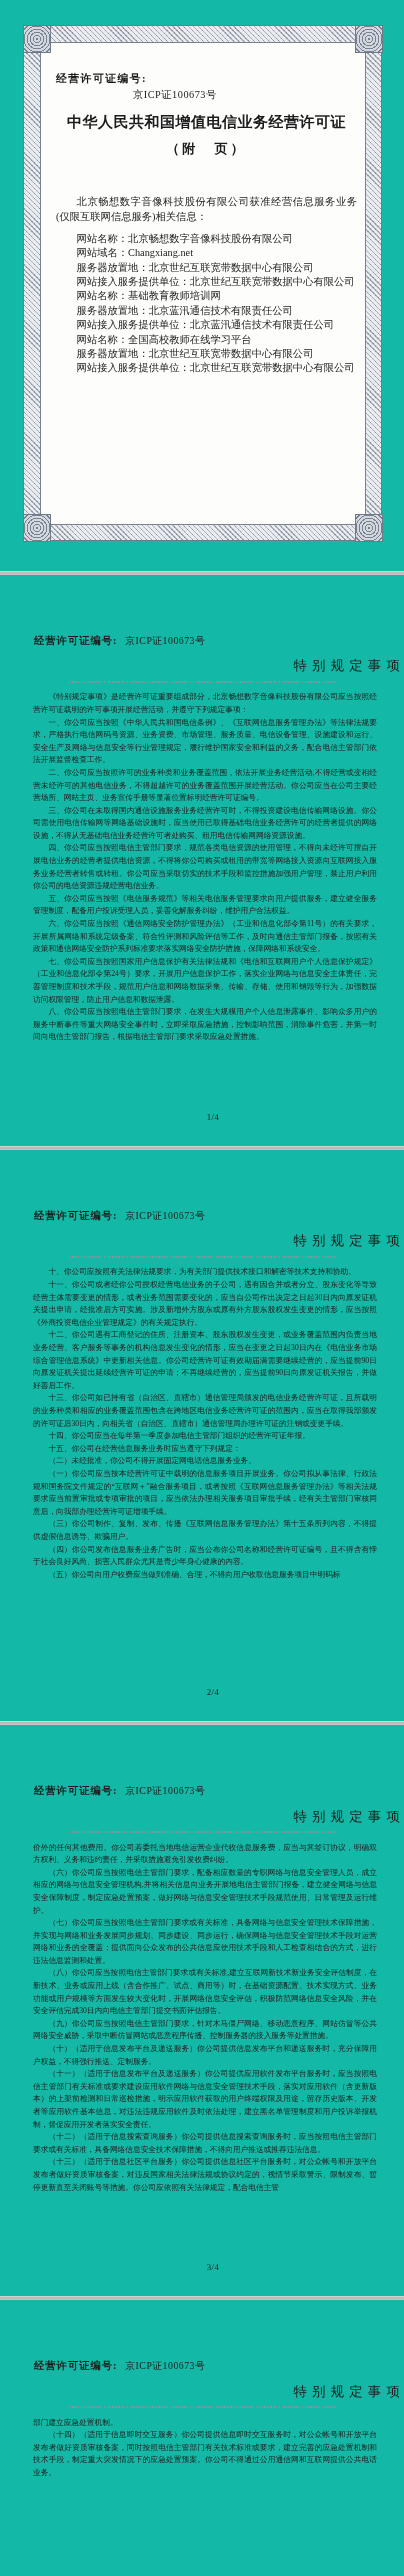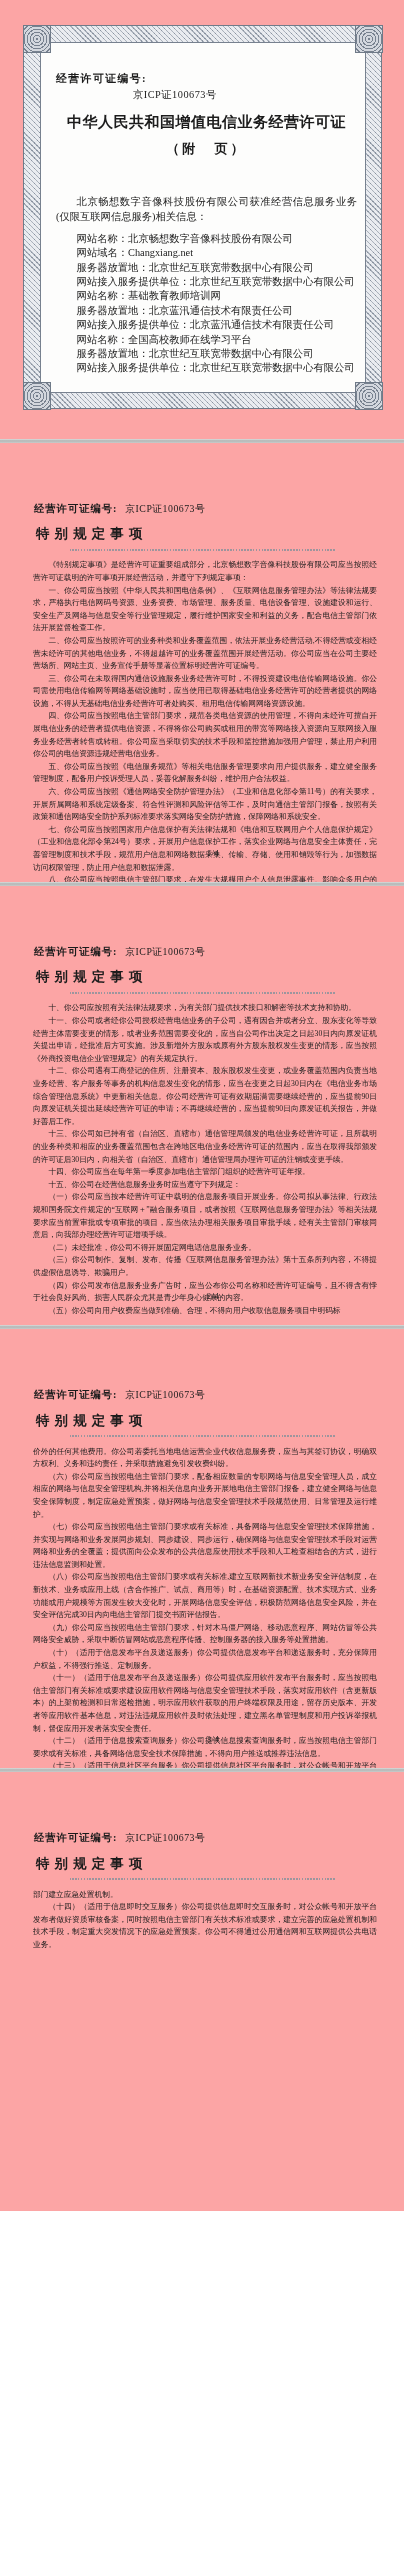--- a/index.html
+++ b/index.html
@@ -7,22 +7,22 @@
     width:405px;
     font-family:"Liberation Serif","DejaVu Serif",serif;
     color:#1c1c1c;
     -webkit-font-smoothing:antialiased;
   }
   .scan { width:405px; background:#ffffff; }
 
   
   .page {
     position:relative;
-    height:439px;
-    background:#fca5a5;
+    height:571px;
+    background:#14b8a6;
     overflow:hidden;
   }
   .divider {
     height:4.1px;
     background:linear-gradient(180deg,#dcdedd 0%,#b3b6b5 45%,#c9cbca 100%);
   }
 
   
   .cert-frame {
     position:absolute; left:23px; right:23px; top:25px; bottom:30px;
@@ -79,22 +79,22 @@
     font-size:10.3px; line-height:14.4px;
     text-indent:2em; text-align:justify;
   }
 
   
   .sp-header { margin:59px 29px 0 34px; font-size:10.3px; }
   .lic-label { font-weight:bold; letter-spacing:1px; }
   .lic-num   { margin-left:5.2px; font-size:9.8px; letter-spacing:0.5px; }
   .sp-title {
     margin:9.3px 0 0 0;
-    text-align:left;
-    font-size:13.4px; font-weight:bold; letter-spacing:5.2px;padding-left:36px;
+    text-align:right;
+    font-size:13.4px; font-weight:normal; letter-spacing:5.2px;padding-left:36px;
   }
   .sp-wave {
     width:266px; height:2.6px; margin:5.2px auto 0;
     background:
       repeating-linear-gradient(115deg, #8d939c 0 1px, rgba(141,147,156,0) 1px 2.6px),
       repeating-linear-gradient(65deg,  #8d939c 0 1px, rgba(141,147,156,0) 1px 2.6px);
     opacity:.85;
   }
   .sp-body {
     margin:8.2px 28px 0 33px;
@@ -204,24 +204,24 @@
         <p class="sp-para">十一、你公司或者经你公司授权经营电信业务的子公司，遇有因合并或者分立、股东变化等导致经营主体需要变更的情形，或者业务范围需要变化的，应当自公司作出决定之日起30日内向原发证机关提出申请，经批准后方可实施。涉及新增外方股东或原有外方股东股权发生变更的情形，应当按照《外商投资电信企业管理规定》的有关规定执行。</p>
 
         <p class="sp-para">十二、你公司遇有工商登记的住所、注册资本、股东股权发生变更，或业务覆盖范围内负责当地业务经营、客户服务等事务的机构信息发生变化的情形，应当在变更之日起30日内在《电信业务市场综合管理信息系统》中更新相关信息。你公司经营许可证有效期届满需要继续经营的，应当提前90日向原发证机关提出延续经营许可证的申请；不再继续经营的，应当提前90日向原发证机关报告，并做好善后工作。</p>
 
         <p class="sp-para">十三、你公司如已持有省（自治区、直辖市）通信管理局颁发的电信业务经营许可证，且所载明的业务种类和相应的业务覆盖范围包含在跨地区电信业务经营许可证的范围内，应当在取得我部颁发的许可证后30日内，向相关省（自治区、直辖市）通信管理局办理许可证的注销或变更手续。</p>
 
         <p class="sp-para">十四、你公司应当在每年第一季度参加电信主管部门组织的经营许可证年报。</p>
 
         <p class="sp-para">十五、你公司在经营信息服务业务时应当遵守下列规定：</p>
 
+        <p class="sp-para">（二）未经批准，你公司不得开展固定网电话信息服务业务。</p>
+
         <p class="sp-para">（一）你公司应当按本经营许可证中载明的信息服务项目开展业务。你公司拟从事法律、行政法规和国务院文件规定的“互联网＋”融合服务项目，或者按照《互联网信息服务管理办法》等相关法规要求应当前置审批或专项审批的项目，应当依法办理相关服务项目审批手续，经有关主管部门审核同意后，向我部办理经营许可证增项手续。</p>
 
-        <p class="sp-para">（二）未经批准，你公司不得开展固定网电话信息服务业务。</p>
-
         <p class="sp-para">（三）你公司制作、复制、发布、传播《互联网信息服务管理办法》第十五条所列内容，不得提供虚假信息诱导、欺骗用户。</p>
 
         <p class="sp-para">（四）你公司发布信息服务业务广告时，应当公布你公司名称和经营许可证编号，且不得含有悖于社会良好风尚、损害人民群众尤其是青少年身心健康的内容。</p>
 
         <p class="sp-para">（五）你公司向用户收费应当做到准确、合理，不得向用户收取信息服务项目中明码标</p>
       </div>
     <div class="sp-pagenum">2/4</div>
   </section>
 
   <div class="divider"></div>

